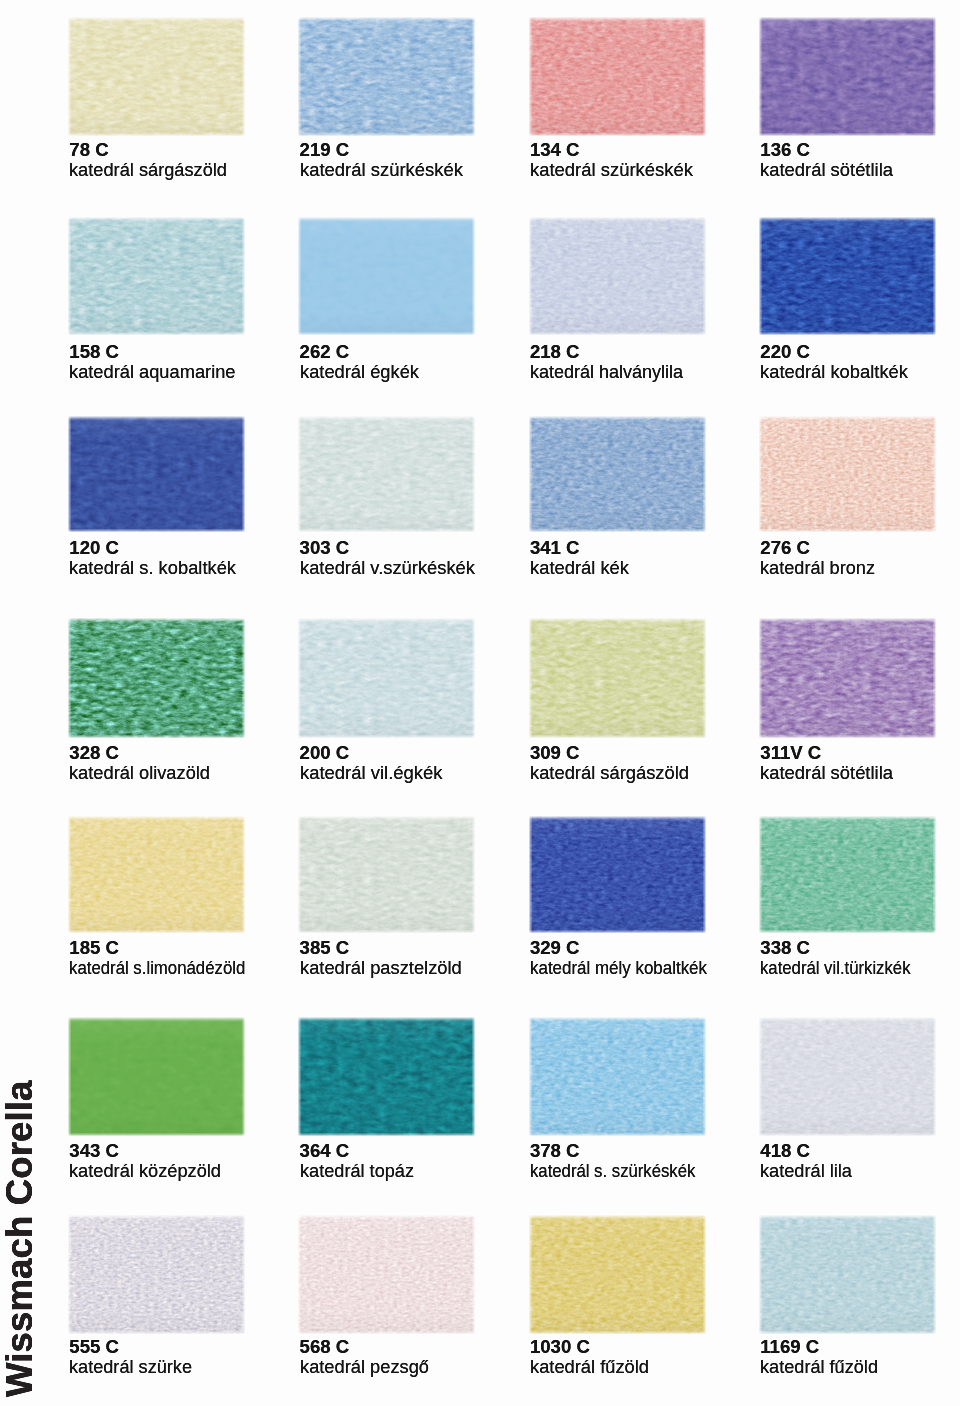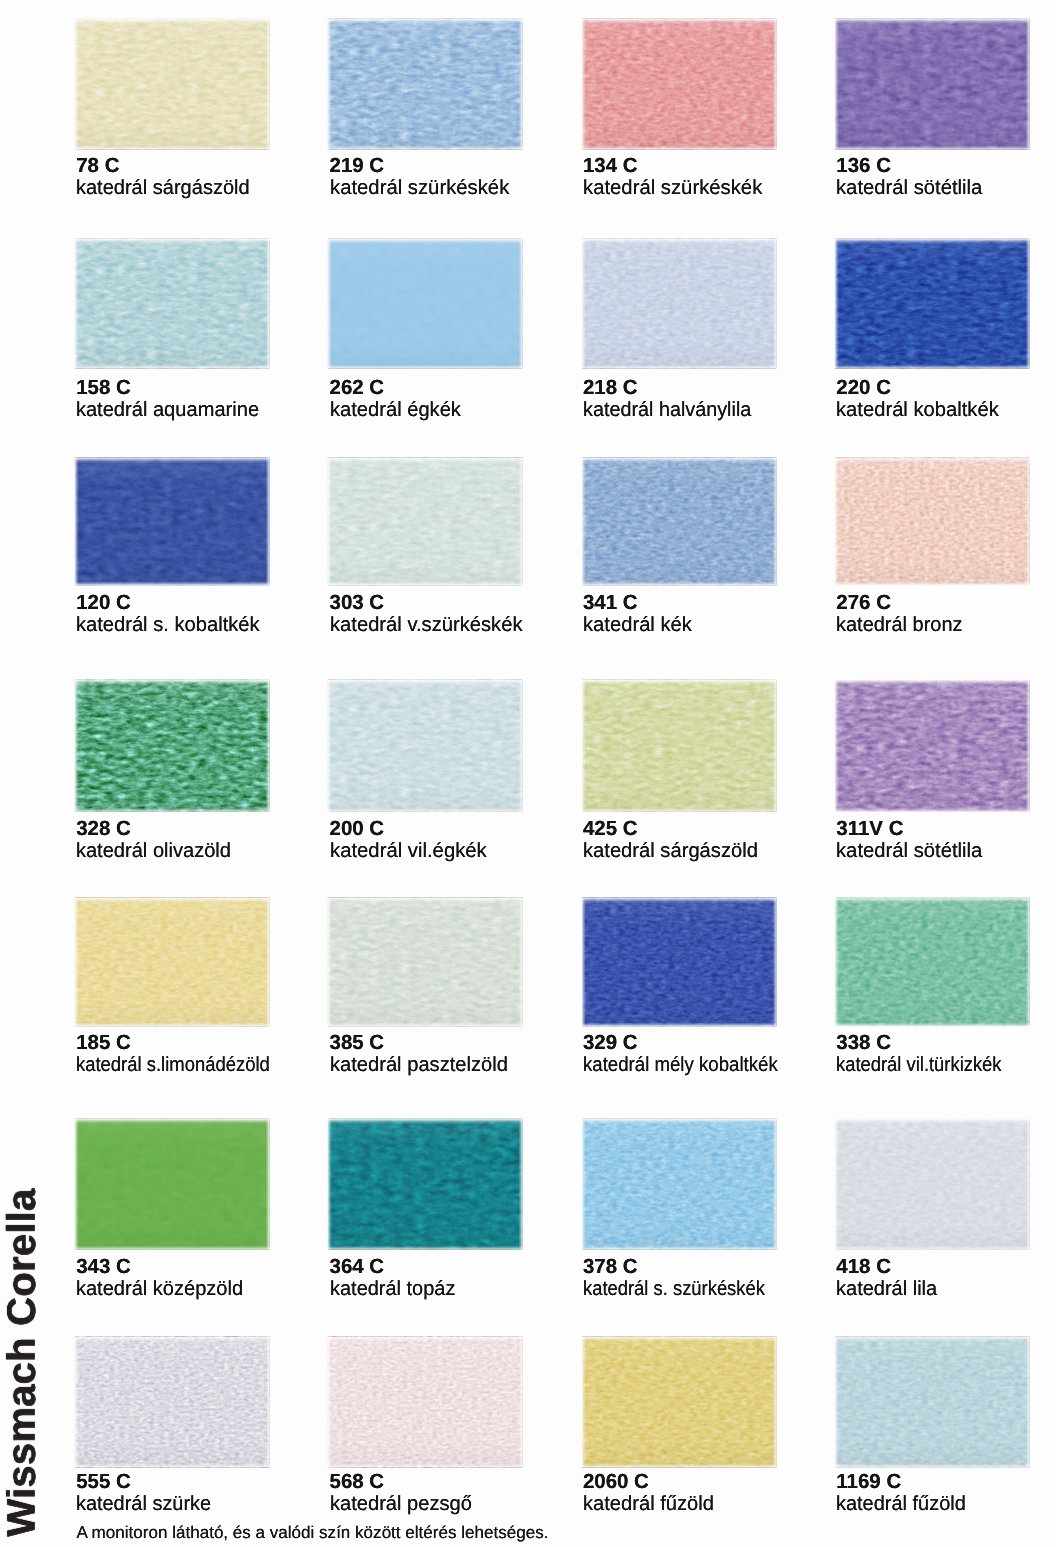--- a/index.html
+++ b/index.html
@@ -271,21 +271,21 @@
       <div class="cell" style="left: 528.6px; top: 618px; --swh: 120px; --lblgap: 5px; --texoff: -78px;">
         <div class="sw">
           <div class="base" style="background:#d5daa6"></div>
           <div class="tex">
             <svg preserveAspectRatio="none">
               <rect x="0" y="0" width="100%" height="100%" filter="url(#texCoarse)"></rect>
             </svg>
           </div>
           <div class="shade"></div>
         </div>
-        <div class="lbl"><div class="code">425 C</div><div class="nm" style="display: inline-block; transform-origin: left top; transform: scaleX(0.986142);">katedrál sárgászöld</div></div>
+        <div class="lbl"><div class="code">309 C</div><div class="nm" style="display: inline-block; transform-origin: left top; transform: scaleX(0.986142);">katedrál sárgászöld</div></div>
       </div>
       <div class="cell" style="left: 759px; top: 618px; --swh: 120px; --lblgap: 5px; --texoff: -5px;">
         <div class="sw">
           <div class="base" style="background:#a78bc0"></div>
           <div class="tex">
             <svg preserveAspectRatio="none">
               <rect x="0" y="0" width="100%" height="100%" filter="url(#texCoarse)"></rect>
             </svg>
           </div>
           <div class="shade"></div>
@@ -415,30 +415,29 @@
       <div class="cell" style="left: 528.6px; top: 1215px; --swh: 119px; --lblgap: 3.2px; --texoff: -82px;">
         <div class="sw">
           <div class="base" style="background:#e2d182"></div>
           <div class="tex">
             <svg preserveAspectRatio="none">
               <rect x="0" y="0" width="100%" height="100%" filter="url(#texFine)"></rect>
             </svg>
           </div>
           <div class="shade"></div>
         </div>
-        <div class="lbl"><div class="code">2060 C</div><div class="nm" style="display: inline-block; transform-origin: left top; transform: scaleX(0.983979);">katedrál fűzöld</div></div>
+        <div class="lbl"><div class="code">1030 C</div><div class="nm" style="display: inline-block; transform-origin: left top; transform: scaleX(0.983979);">katedrál fűzöld</div></div>
       </div>
       <div class="cell" style="left: 759px; top: 1215px; --swh: 119px; --lblgap: 3.2px; --texoff: -9px;">
         <div class="sw">
           <div class="base" style="background:#bcd6de"></div>
           <div class="tex">
             <svg preserveAspectRatio="none">
               <rect x="0" y="0" width="100%" height="100%" filter="url(#texFine)"></rect>
             </svg>
           </div>
           <div class="shade"></div>
         </div>
         <div class="lbl"><div class="code">1169 C</div><div class="nm" style="display: inline-block; transform-origin: left top; transform: scaleX(0.975711);">katedrál fűzöld</div></div>
       </div>
     </div>
   <div id="side">Wissmach Corella</div>
-  <div id="foot">A monitoron látható, és a valódi szín között eltérés lehetséges.</div>
 </div>
 
 </body></html>

